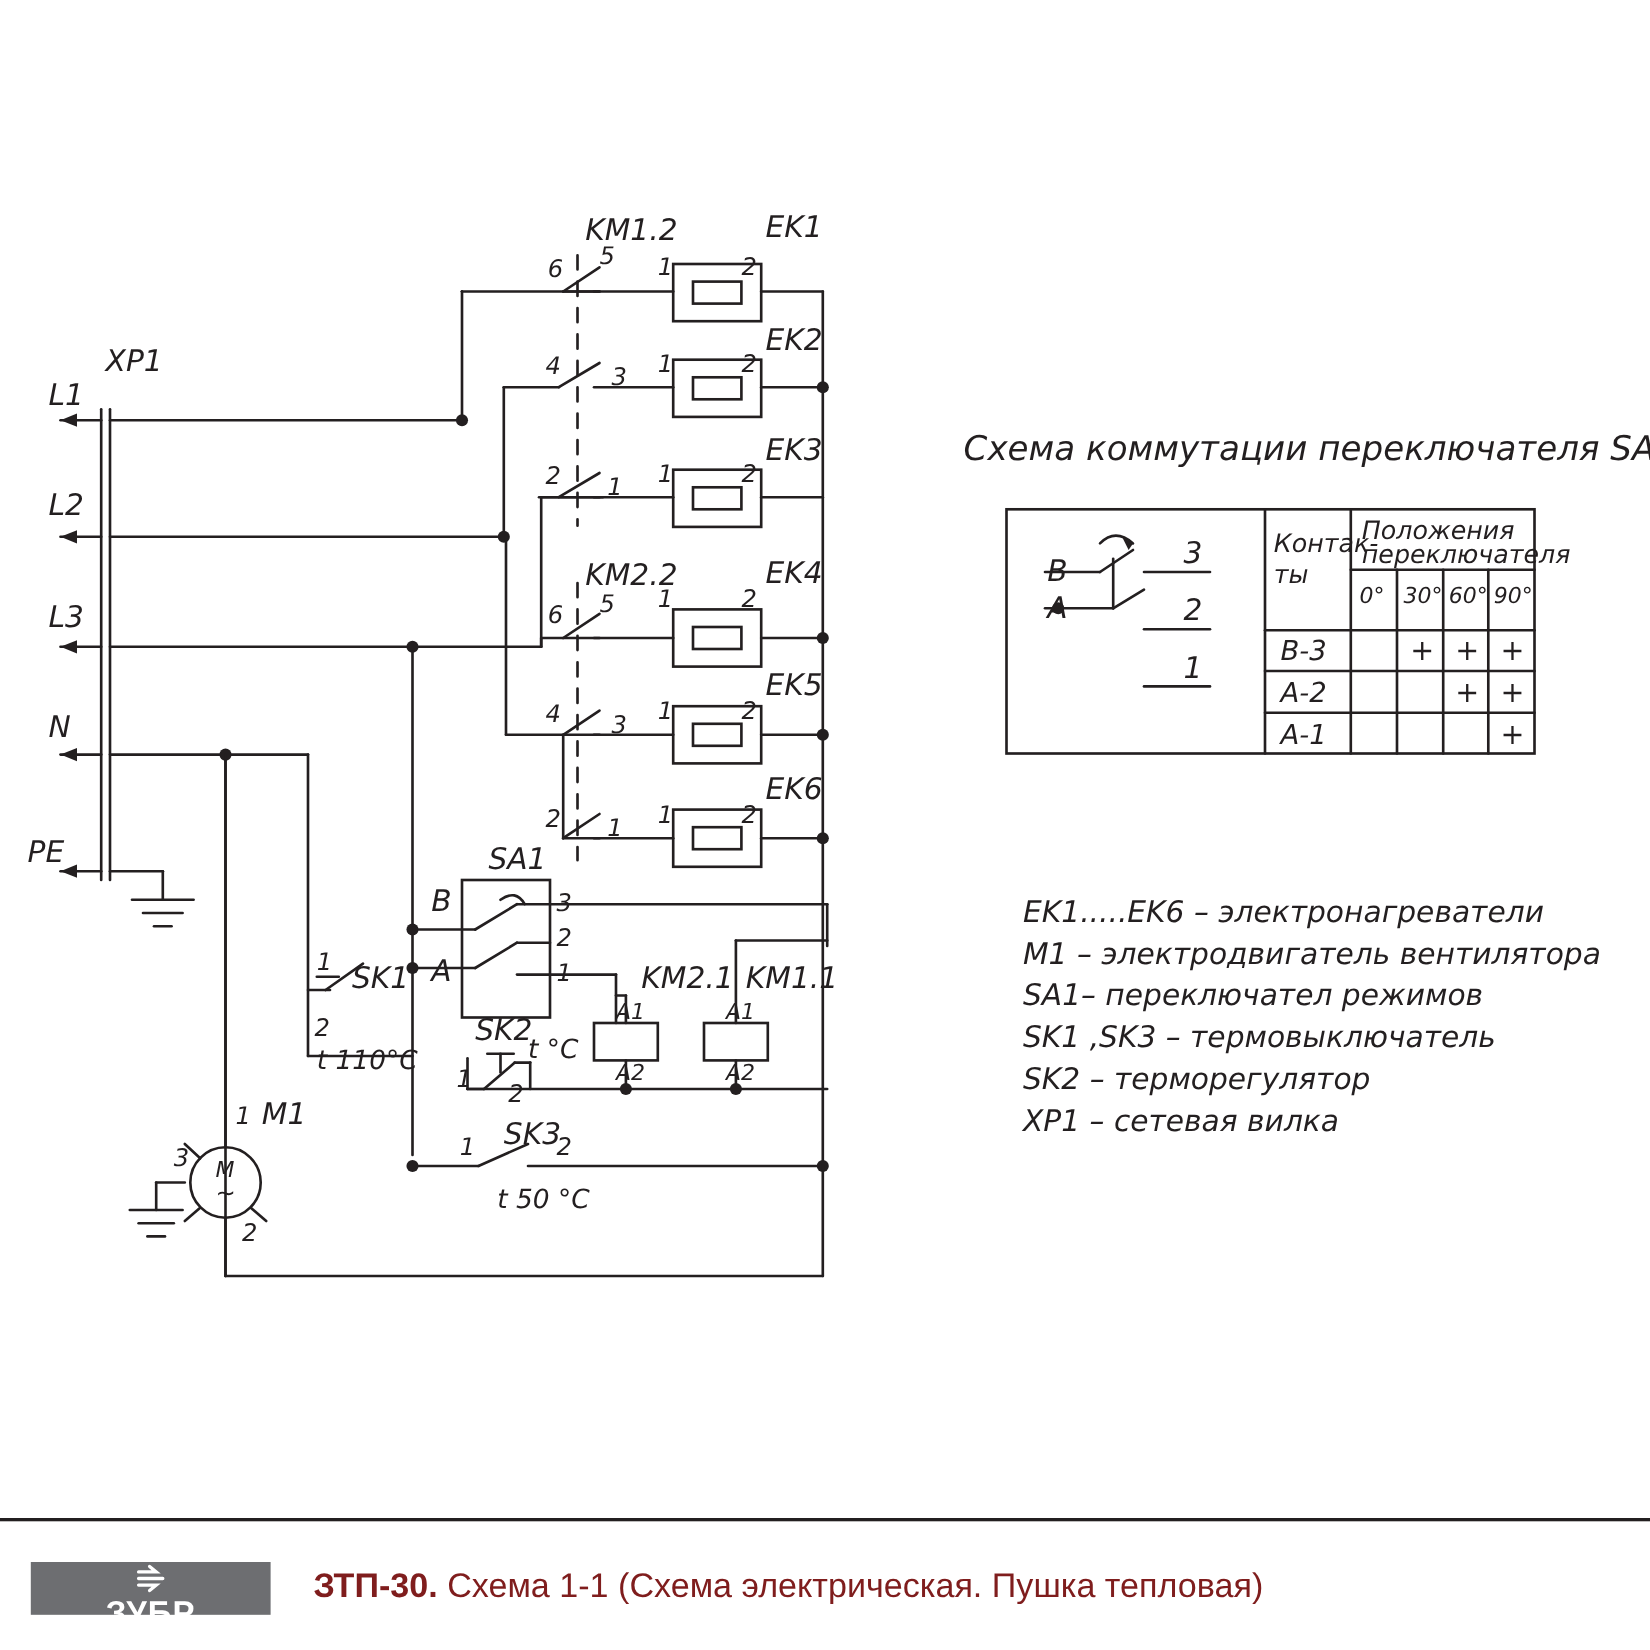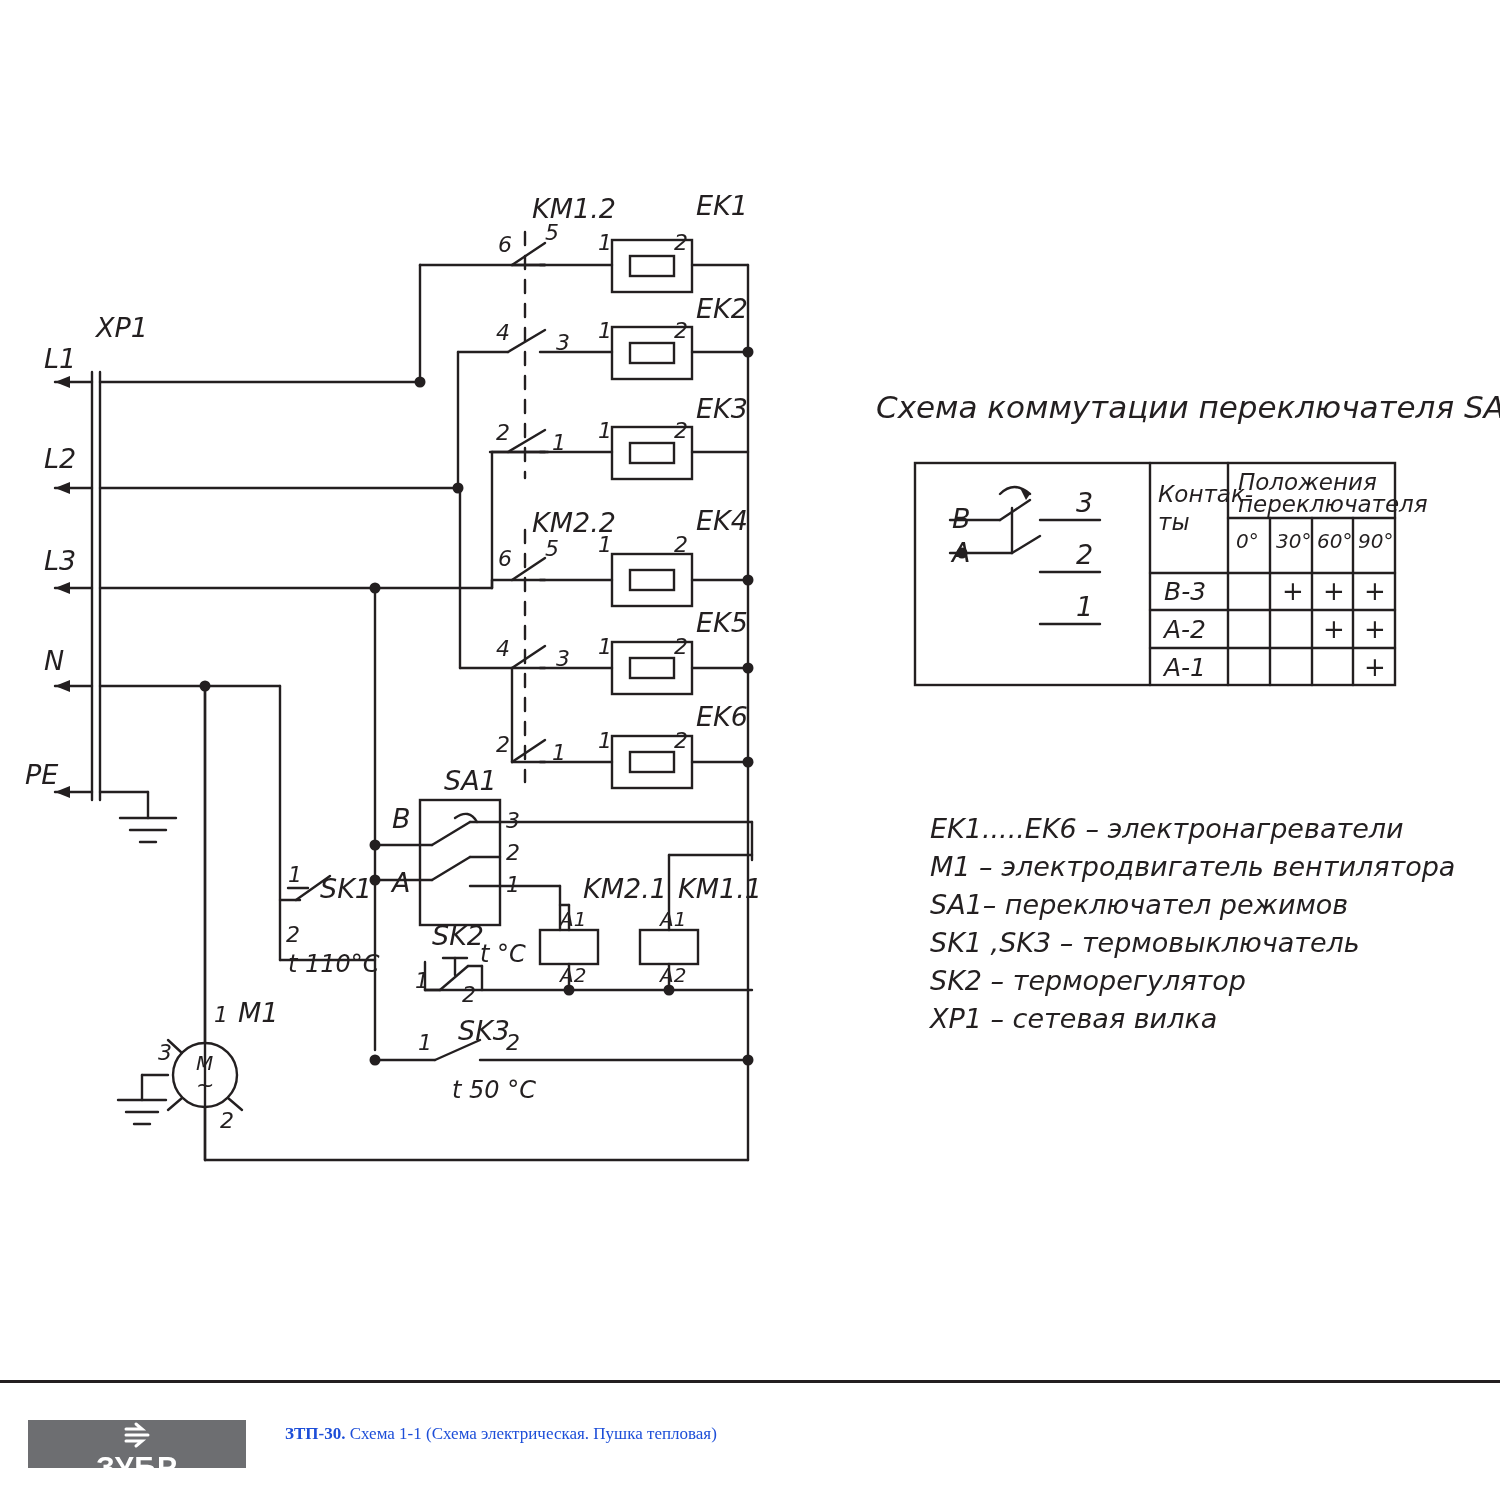--- a/index.html
+++ b/index.html
@@ -5,21 +5,21 @@
   html,body{margin:0;padding:0;background:#ffffff;}
   body{width:1500px;height:1500px;font-family:"Liberation Sans",sans-serif;position:relative;overflow:hidden;}
   #sheet{position:absolute;left:0;top:0;width:1500px;height:1500px;}
   svg{display:block;}
   .lbl{font-family:"DejaVu Sans",sans-serif;font-style:italic;}
   .footer{position:absolute;left:0;bottom:0;width:1500px;height:120px;}
   .footer-rule{position:absolute;left:0;top:0;width:1500px;height:3px;background:#231f20;}
   .logo{position:absolute;left:28px;top:40px;width:218px;height:48px;background:#6d6e71;display:flex;align-items:center;flex-direction:column;}
   .logo-mark{width:40px;height:48px;display:flex;align-items:center;justify-content:center;}
   .logo-text{color:#ffffff;font-family:"Liberation Sans",sans-serif;font-weight:bold;font-size:30px;letter-spacing:1px;}
-  .footer-caption{position:absolute;left:285px;top:44px;font-size:17px;color:#1d4ed8;font-family:Liberation Serif, serif;}
+  .footer-caption{position:absolute;left:285px;top:44px;font-size:31px;color:#7f1d1d;font-family:Liberation Sans, sans-serif;}
   .footer-caption b{font-weight:bold;}
 </style>
 </head>
 <body>
 
 <div id="sheet">
 <svg width="1500" height="1500" viewBox="0 0 1500 1500">
   <g fill="none" stroke="#231f20" stroke-width="2.4" stroke-linecap="round">
 
     <line x1="92" y1="372" x2="92" y2="800"></line>

